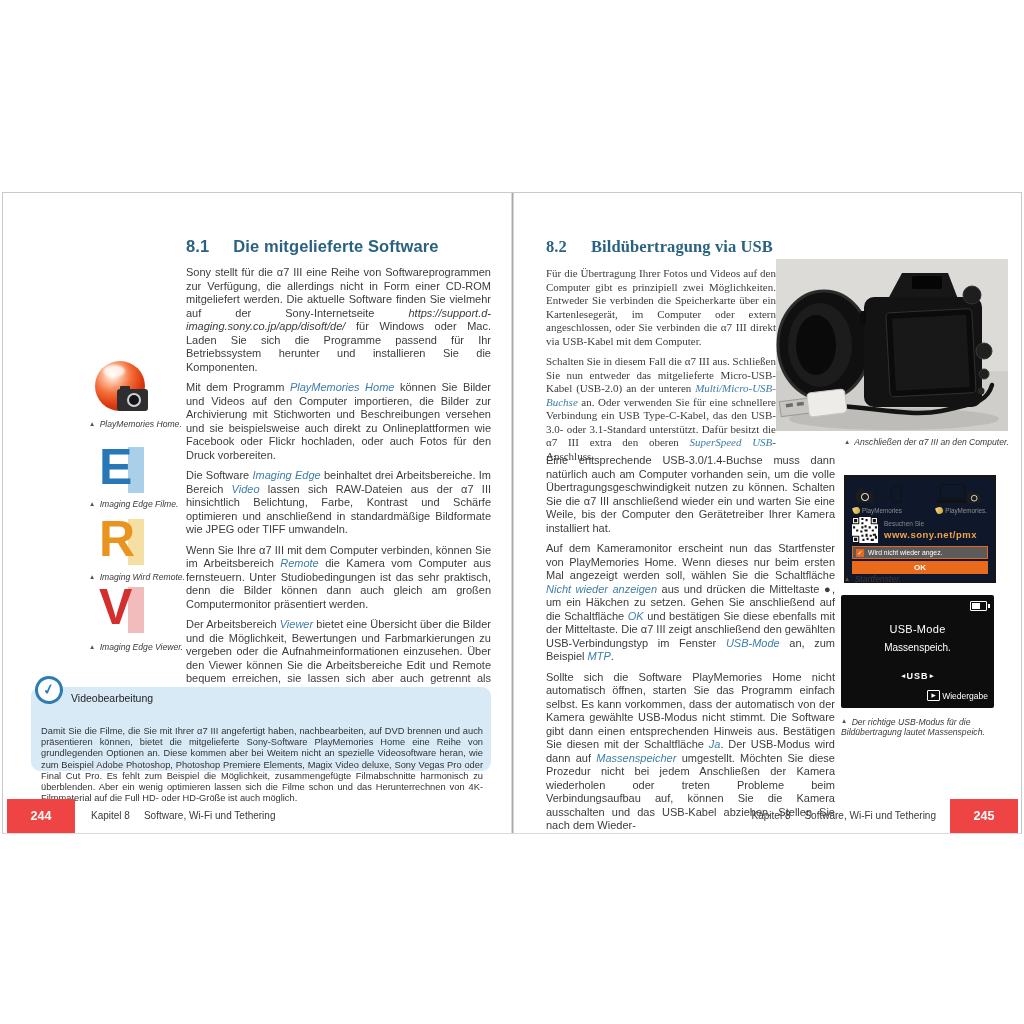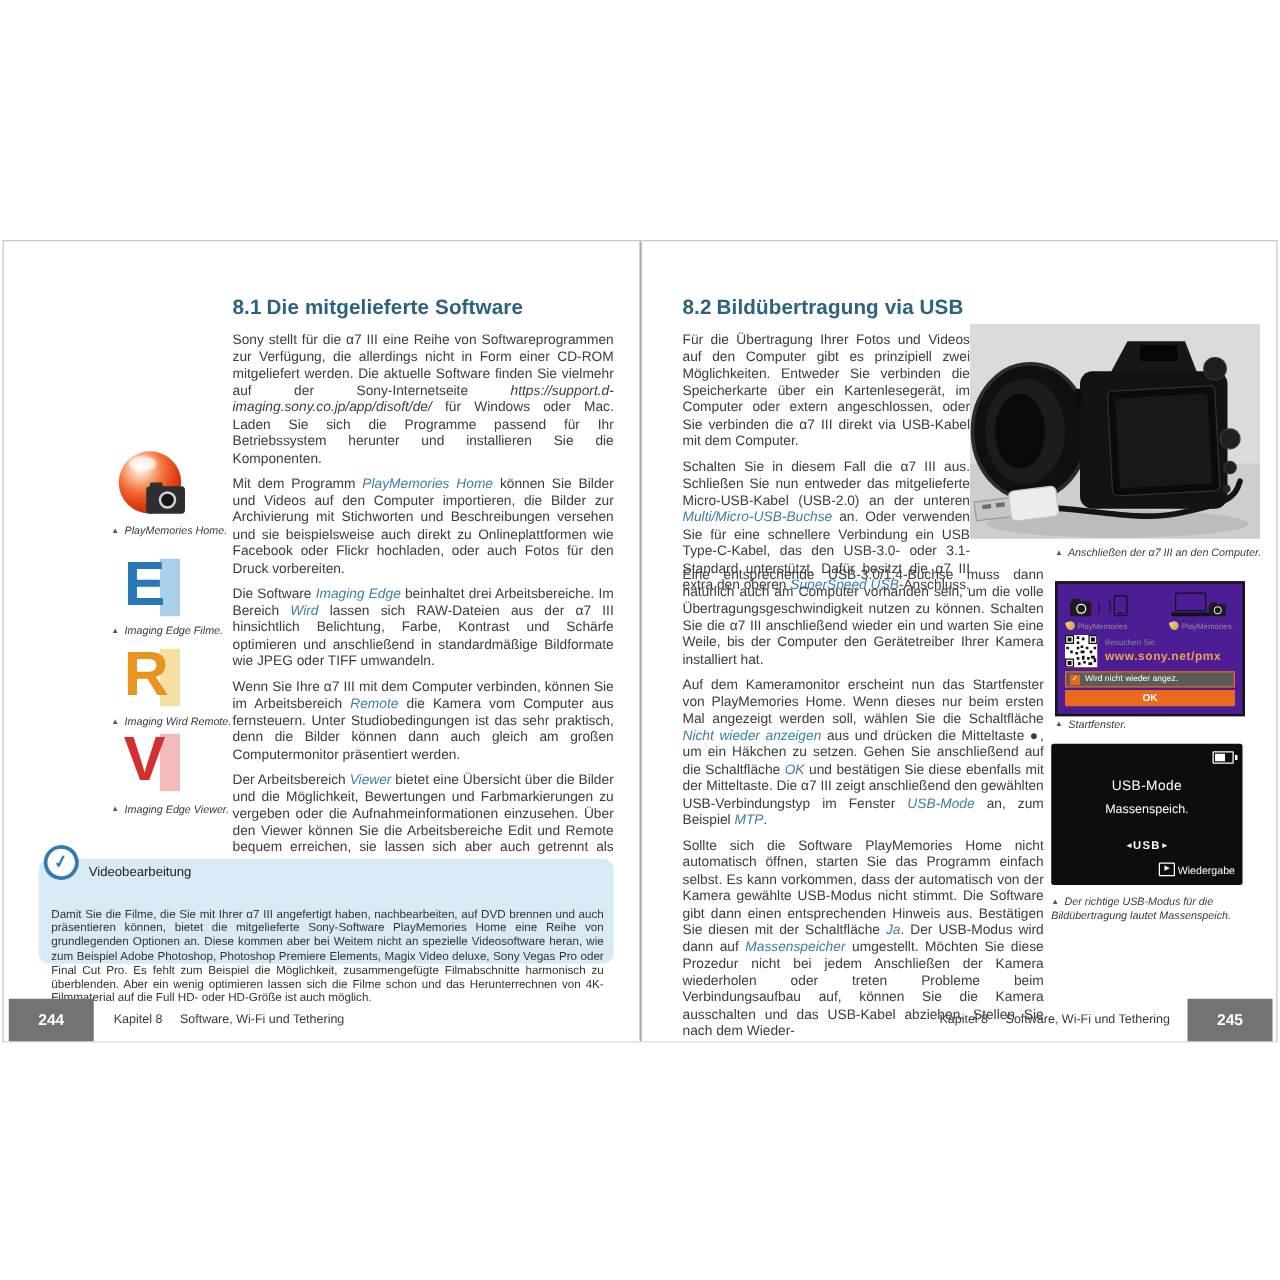--- a/index.html
+++ b/index.html
@@ -9,24 +9,24 @@
           border:1px solid #c9c9c9;border-bottom-color:#dadada;box-sizing:border-box;}
   .page{position:absolute;top:0;height:640px;width:509px;}
   .page.left{left:0;}
   .page.right{left:510px;}
   .divider{position:absolute;left:508px;top:0;width:3px;height:640px;
            background:linear-gradient(to right,#f2f2f2,#a8a8a8,#e9e9e9);}
 
   
   .text-col{position:absolute;}
   .left .text-col{left:183px;top:44px;width:305px;}
-  .right .text-col{left:33px;top:44px;width:230px;}
+  .right .text-col{left:33px;top:44px;width:230px;font-family:Liberation Serif, serif;}
   .right .text-col2{position:absolute;left:33px;top:261px;width:289px;}
   h2.heading{margin:0 0 10px 0;font-size:16.5px;font-weight:bold;color:#2b6280;
-             display:flex;gap:4px;letter-spacing:0.1px;}
+             display:flex;gap:24px;letter-spacing:0.1px;}
   p.body{margin:0 0 7px 0;font-size:11px;line-height:13.5px;text-align:justify;color:#3c3c3c;}
   span.term{color:#3d7ea6;font-style:italic;}
   span.it{font-style:italic;}
 
   
   .icap{position:absolute;font-size:8.6px;font-style:italic;color:#3a3a3a;white-space:nowrap;}
   .icap.wrap{white-space:normal;}
   .icap .mark{font-style:normal;font-size:6.3px;color:#555;vertical-align:1.5px;margin-right:2px;}
 
   
@@ -49,31 +49,31 @@
   .tipbox{position:absolute;left:28px;top:494px;width:460px;height:84px;background:#d8eaf6;border-radius:9px;}
   .tip-icon{position:absolute;left:4px;top:-11px;width:22px;height:22px;background:#fff;
     border:3px solid #2e7cb2;border-radius:50%;color:#2e7cb2;font-weight:bold;font-size:14px;
     text-align:center;line-height:21px;transform:rotate(-12deg);}
   .tip-title{position:absolute;left:40px;top:5px;font-size:10.5px;font-weight:normal;color:#222;}
   .tip-text{position:absolute;left:10px;top:23px;width:442px;font-size:9.3px;line-height:11.2px;
     color:#333;text-align:justify;margin-top:16px;}
 
   
   .footer{position:absolute;left:0;top:606px;width:509px;height:34px;font-size:10px;color:#3a3a3a;}
-  .pnum{position:absolute;top:0;width:68px;height:34px;background:#737373;color:#fff;font-weight:bold;
+  .pnum{position:absolute;top:0;width:68px;height:34px;background:#ef4444;color:#fff;font-weight:bold;
     font-size:12.5px;text-align:center;line-height:34px;}
   .left .pnum{left:4px;} .right .pnum{left:437px;}
   .chap{position:absolute;top:0;height:34px;line-height:34px;white-space:nowrap;}
   .left .chap{left:88px;} .right .chap{right:86px;}
   .chap .chap-title{margin-left:14px;}
 
   
   .photo{position:absolute;left:263px;top:66px;width:232px;height:172px;}
 
-  .startfenster{position:absolute;left:331px;top:272px;width:152px;height:108px;background:#4c1d95;
+  .startfenster{position:absolute;left:331px;top:282px;width:152px;height:108px;background:#0f172a;
     border:2px solid #161616;box-sizing:border-box;padding:4px 6px 5px 6px;}
   .sf-row1{display:flex;justify-content:space-between;align-items:flex-end;height:22px;padding:0 4px;}
   .sf-g{display:flex;align-items:flex-end;gap:2px;}
   .cam{position:relative;width:17px;height:12px;background:#1c1c1c;border-radius:2px;display:inline-block;}
   .cam::before{content:"";position:absolute;left:5px;top:2px;width:5.5px;height:5.5px;border:1.4px solid #fff;border-radius:50%;}
   .cam::after{content:"";position:absolute;left:2px;top:-2.5px;width:6px;height:3px;background:#1c1c1c;border-radius:1px;}
   .cam.small{transform:scale(.8);transform-origin:bottom left;}
   .wave{display:inline-block;width:5px;height:9px;border:1.5px solid transparent;
     border-right-color:#1a1a1a;border-radius:50%;margin-left:-2px;margin-bottom:1px;}
   .wave.w2{height:12px;width:7px;}
@@ -149,21 +149,21 @@
         <span>Imaging Edge Viewer.</span>
       </div>
 
       <div class="text-col">
         <h2 class="heading">
           <span>8.1</span>
           <span>Die mitgelieferte Software</span>
         </h2>
         <p class="body"><span>Sony stellt für die α7 III eine Reihe von Softwareprogrammen zur Verfügung, die allerdings nicht in Form einer CD-ROM mitgeliefert werden. Die aktuelle Software finden Sie vielmehr auf der Sony-Internetseite </span><span class="it">https://support.d-imaging.sony.co.jp/app/disoft/de/</span><span> für Windows oder Mac. Laden Sie sich die Programme passend für Ihr Betriebssystem herunter und installieren Sie die Komponenten.</span></p>
         <p class="body"><span>Mit dem Programm </span><span class="term">PlayMemories Home</span><span> können Sie Bilder und Videos auf den Computer importieren, die Bilder zur Archivierung mit Stichworten und Beschreibungen versehen und sie beispielsweise auch direkt zu Onlineplattformen wie Facebook oder Flickr hochladen, oder auch Fotos für den Druck vorbereiten.</span></p>
-        <p class="body"><span>Die Software </span><span class="term">Imaging Edge</span><span> beinhaltet drei Arbeitsbereiche. Im Bereich </span><span class="term">Wird</span><span> lassen sich RAW-Dateien aus der α7 III hinsichtlich Belichtung, Farbe, Kontrast und Schärfe optimieren und anschließend in standardmäßige Bildformate wie JPEG oder TIFF umwandeln.</span></p>
+        <p class="body"><span>Die Software </span><span class="term">Imaging Edge</span><span> beinhaltet drei Arbeitsbereiche. Im Bereich </span><span class="term">Video</span><span> lassen sich RAW-Dateien aus der α7 III hinsichtlich Belichtung, Farbe, Kontrast und Schärfe optimieren und anschließend in standardmäßige Bildformate wie JPEG oder TIFF umwandeln.</span></p>
         <p class="body"><span>Wenn Sie Ihre α7 III mit dem Computer verbinden, können Sie im Arbeitsbereich </span><span class="term">Remote</span><span> die Kamera vom Computer aus fernsteuern. Unter Studiobedingungen ist das sehr praktisch, denn die Bilder können dann auch gleich am großen Computermonitor präsentiert werden.</span></p>
         <p class="body"><span>Der Arbeitsbereich </span><span class="term">Viewer</span><span> bietet eine Übersicht über die Bilder und die Möglichkeit, Bewertungen und Farbmarkierungen zu vergeben oder die Aufnahmeinformationen einzusehen. Über den Viewer können Sie die Arbeitsbereiche Edit und Remote bequem erreichen, sie lassen sich aber auch getrennt als eigenständige Programmfenster öffnen.</span></p>
       </div>
 
       <div class="tipbox">
         <div class="tip-icon">
           <span>✓</span>
         </div>
         <div class="tip-title">Videobearbeitung</div>
         <div class="tip-text">Damit Sie die Filme, die Sie mit Ihrer α7 III angefertigt haben, nachbearbeiten, auf DVD brennen und auch präsentieren können, bietet die mitgelieferte Sony-Software PlayMemories Home eine Reihe von grundlegenden Optionen an. Diese kommen aber bei Weitem nicht an spezielle Videosoftware heran, wie zum Beispiel Adobe Photoshop, Photoshop Premiere Elements, Magix Video deluxe, Sony Vegas Pro oder Final Cut Pro. Es fehlt zum Beispiel die Möglichkeit, zusammengefügte Filmabschnitte harmonisch zu überblenden. Aber ein wenig optimieren lassen sich die Filme schon und das Herunterrechnen von 4K-Filmmaterial auf die Full HD- oder HD-Größe ist auch möglich.</div>

